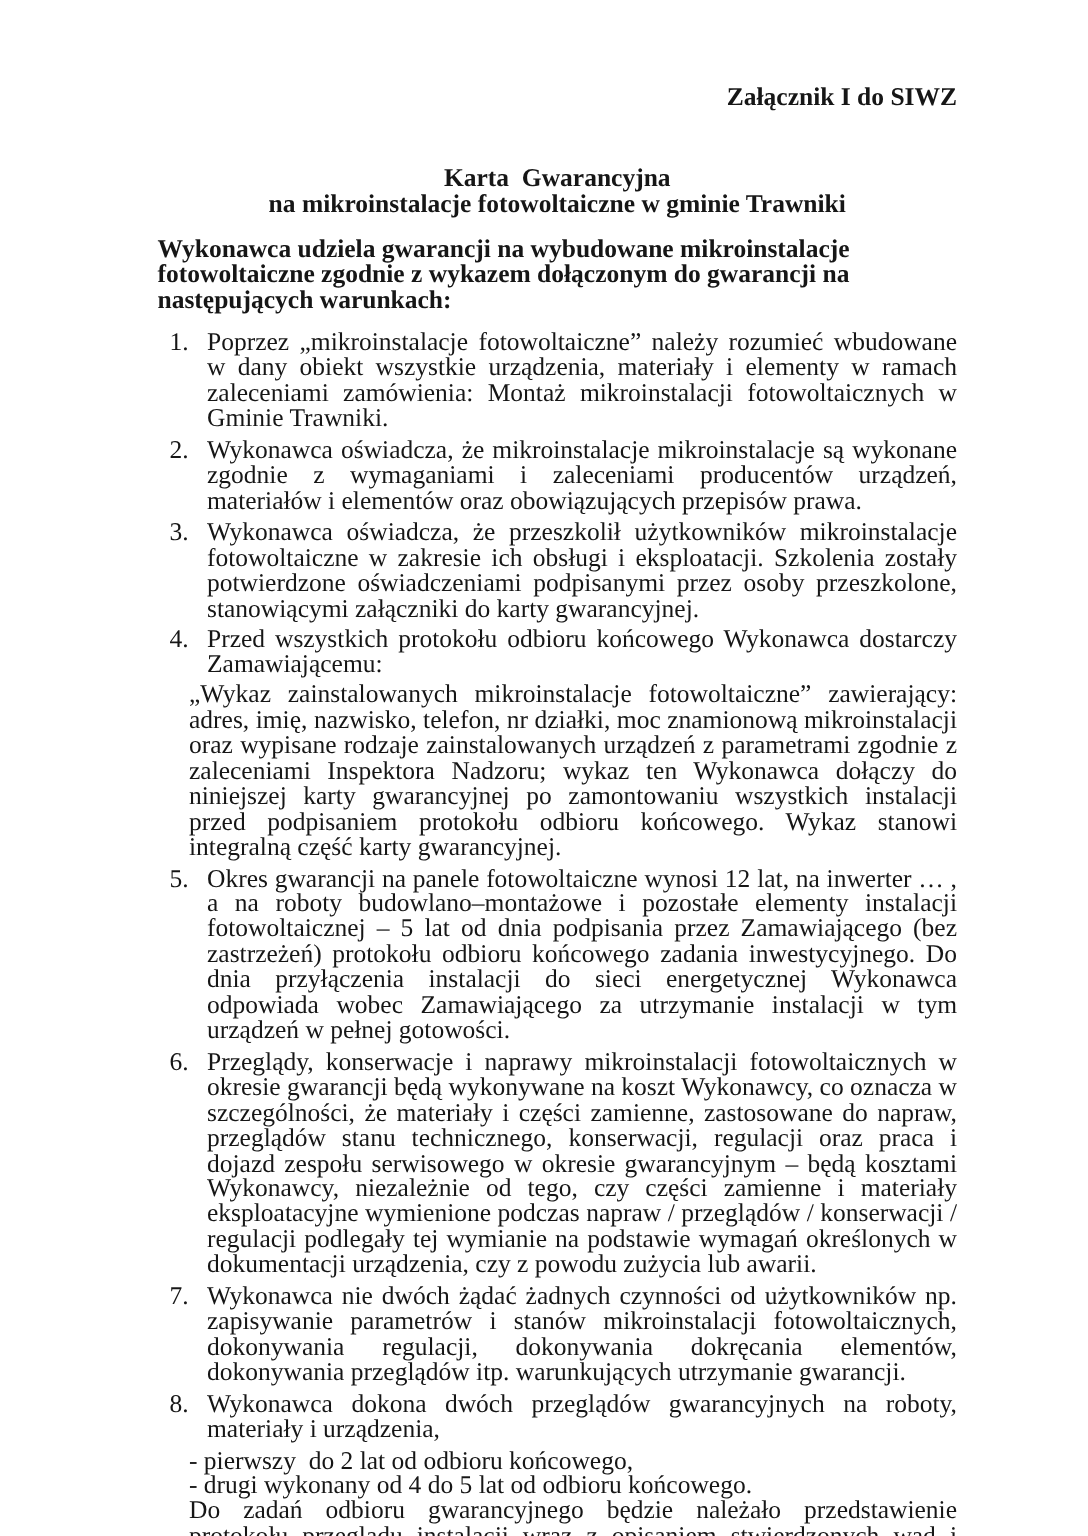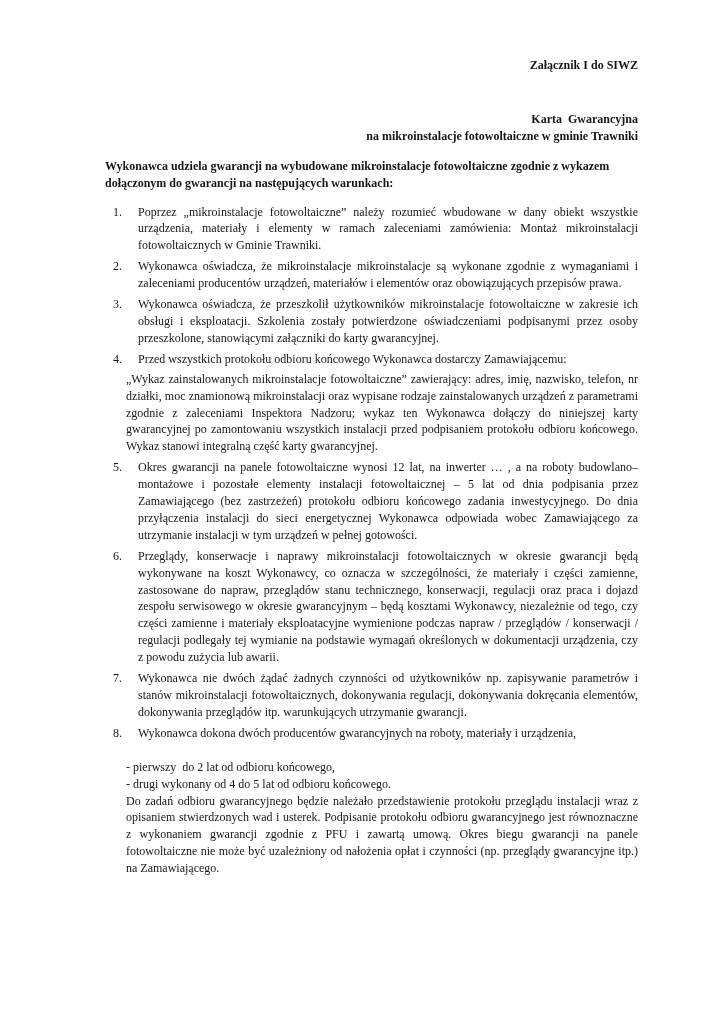--- a/index.html
+++ b/index.html
@@ -4,33 +4,33 @@
 <style>
   html, body { margin: 0; padding: 0; background: #ffffff; }
   .page {
     position: relative;
     width: 725px;
     height: 1024px;
     background: #ffffff;
     box-sizing: border-box;
     padding: 57px 87px 0 105px;
     font-family: "Liberation Serif", "DejaVu Serif", serif;
-    font-size: 12px;
+    font-size: 17px;
     line-height: 16.9px;
     color: #161616;
     overflow: hidden;
   }
   .attachment {
     text-align: right;
     font-weight: bold;
     white-space: pre-wrap;
   }
   .title-block {
     margin-top: 37px;
-    text-align: right;
+    text-align: center;
     font-weight: bold;
   }
   .title-line { white-space: pre-wrap; }
   .intro {
     margin: 13px 0 12px 0;
     font-weight: bold;
     text-align: left;
   }
   .list { margin-top: 8px; }
   .item-group + .item-group { margin-top: 4px; }
@@ -46,21 +46,21 @@
     text-align: justify;
   }
   .annex {
     margin: 3px 0 0 21px;
     text-align: justify;
   }
   .dash {
     margin-left: 21px;
     white-space: pre-wrap;
   }
-  .dash.first { margin-top: 17px; }
+  .dash.first { margin-top: 4px; }
   .cont {
     margin: 0 0 0 21px;
     text-align: justify;
   }
 </style>
 </head>
 <body>
 
 <div class="page">
 
@@ -121,21 +121,21 @@
     <div class="item-group">
       <div class="item-row">
         <span class="num">7.</span>
         <div class="body">Wykonawca nie dwóch żądać żadnych czynności od użytkowników np. zapisywanie parametrów i stanów mikroinstalacji fotowoltaicznych, dokonywania regulacji, dokonywania dokręcania elementów, dokonywania przeglądów itp. warunkujących utrzymanie gwarancji.</div>
       </div>
     </div>
 
     <div class="item-group">
       <div class="item-row">
         <span class="num">8.</span>
-        <div class="body">Wykonawca dokona dwóch producentów gwarancyjnych na roboty, materiały i urządzenia,</div>
+        <div class="body">Wykonawca dokona dwóch przeglądów gwarancyjnych na roboty, materiały i urządzenia,</div>
       </div>
       <div class="dash first">- pierwszy  do 2 lat od odbioru końcowego,</div>
       <div class="dash">- drugi wykonany od 4 do 5 lat od odbioru końcowego.</div>
       <p class="cont">Do zadań odbioru gwarancyjnego będzie należało przedstawienie protokołu przeglądu instalacji wraz z opisaniem stwierdzonych wad i usterek. Podpisanie protokołu odbioru gwarancyjnego jest równoznaczne z wykonaniem gwarancji zgodnie z PFU i zawartą umową. Okres biegu gwarancji na panele fotowoltaiczne nie może być uzależniony od nałożenia opłat i czynności (np. przeglądy gwarancyjne itp.) na Zamawiającego.</p>
     </div>
 
   </div>
 </div>
 
 </body></html>

